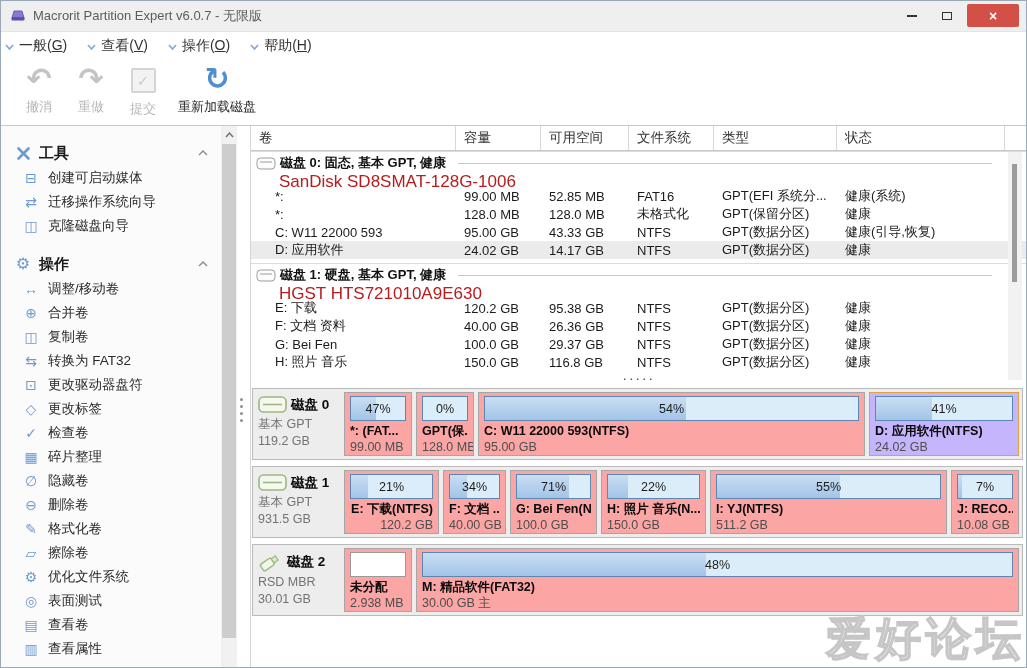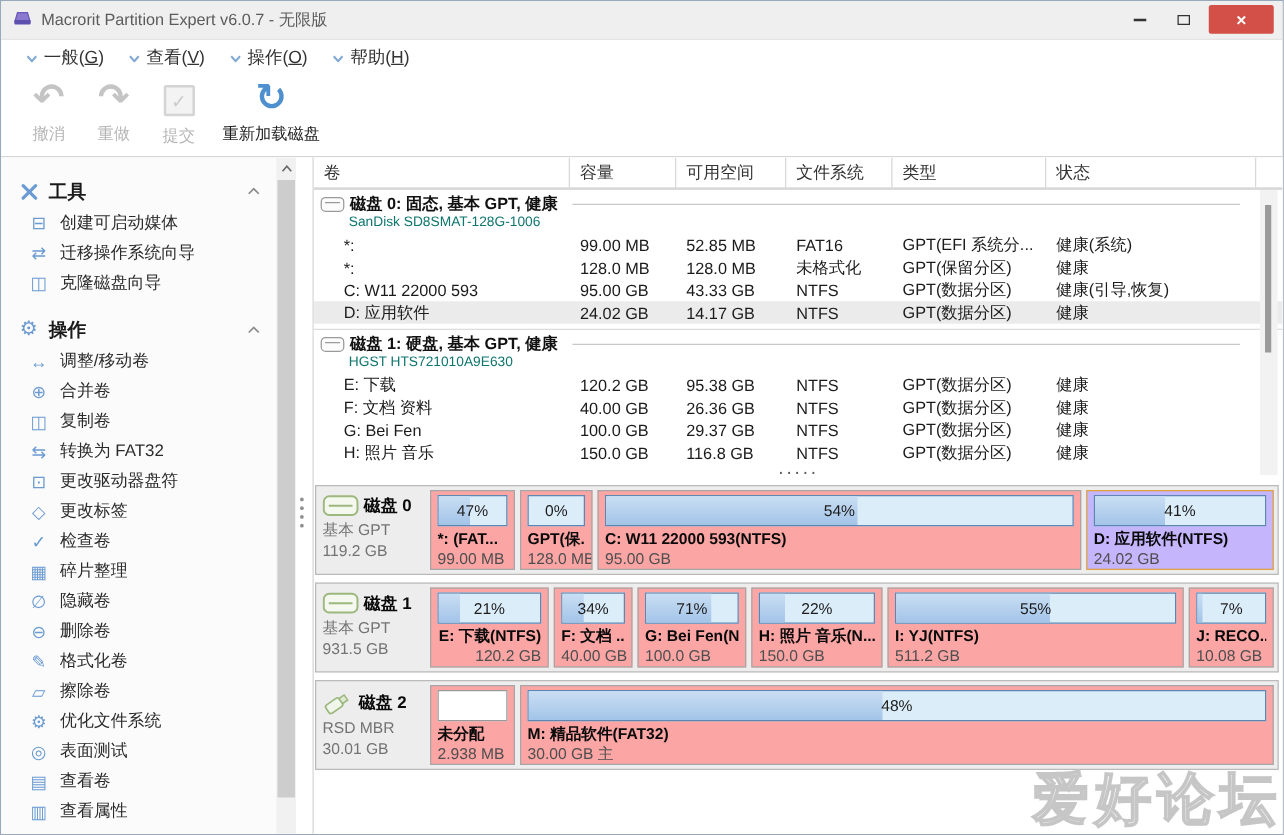--- a/index.html
+++ b/index.html
@@ -7,21 +7,21 @@
   .window{position:absolute;inset:0;border:1px solid #9aa9b8;box-sizing:border-box;display:flex;flex-direction:column;background:#fff}
   
   .titlebar{height:30px;flex:none;background:#efefef;display:flex;align-items:center;padding-left:9px;gap:7px;position:relative;border-bottom:1px solid #e4e4e4}
   .title{font-size:13px;color:#5c5c5c}
   .win-controls{position:absolute;top:3px;right:7px;display:flex;align-items:center;gap:5px}
   .wc{width:30px;height:23px;display:flex;align-items:center;justify-content:center;cursor:default}
   .wc-min i{display:block;width:10px;height:2px;background:#333}
   .wc-max i{display:block;width:10px;height:8px;border:1.5px solid #333;box-sizing:border-box}
   .wc-close{width:52px;height:23px;background:#d25048;border-radius:2px;color:#fff;font-weight:bold;font-size:14px;display:flex;align-items:center;justify-content:center}
   
-  .menubar{height:27px;flex:none;background:#fff;display:flex;align-items:center;padding-left:20px}
+  .menubar{height:27px;flex:none;background:#fff;display:flex;align-items:center;padding-left:4px}
   .menu-item{display:flex;align-items:center;gap:5px;margin-right:20px;font-size:14px;color:#333;cursor:default}
   .menu-item u{text-decoration:underline}
   .chev{display:inline-flex;margin-top:2px}
   
   .toolbar{height:63px;flex:none;background:#fff;border-bottom:1px solid #c9c9c9;display:flex;align-items:flex-start;padding:3px 0 0 12px}
   .tool-btn{display:flex;flex-direction:column;align-items:center;padding:0 9px;min-width:34px}
   .tglyph{font-size:30px;line-height:34px;height:36px;display:block;text-align:center;font-weight:bold}
   .cbx{width:21px;height:21px;border:2px solid #d4d4d4;background:#f3f3f3;border-radius:2px;display:flex;align-items:center;justify-content:center;margin:6px 0 7px}
   .cbx-check{color:#cccccc;font-size:15px;font-weight:bold}
   .tlabel{font-size:13px;color:#1e1e1e;white-space:nowrap}
@@ -48,21 +48,21 @@
   .vol-table{position:absolute;top:0;left:0;right:0;height:257px;background:#fff}
   .table-header{display:flex;height:24px;border-bottom:1px solid #c9c9c9;align-items:stretch}
   .hcell{box-sizing:border-box;border-right:1px solid #d8d8d8;font-size:13.5px;color:#333;display:flex;align-items:center;padding-left:8px;white-space:nowrap}
   .hfill{flex:1}
   .group-header{border-top:1px solid #dcdcdc;padding-top:2px;height:33px;margin-top:0}
   .group-header.g1{margin-top:4px}
   .gh-top{display:flex;align-items:center;padding-left:5px}
   .gicon{margin-right:4px;display:inline-flex}
   .gtitle{font-weight:bold;font-size:13px;color:#111;white-space:nowrap}
   .grule{flex:1;height:1px;background:#c8c8c8;margin:0 34px 0 12px}
-  .gmodel{padding-left:28px;font-size:11px;color:#0f766e}
+  .gmodel{padding-left:28px;font-size:17px;color:#b91c1c}
   .trow{display:flex;height:18px;align-items:center;font-size:13px;color:#1b1b1b}
   .trow.selected{background:#ebebeb}
   .tcell{box-sizing:border-box;padding-left:8px;white-space:nowrap;overflow:hidden;flex:none}
   .tcell.c0{padding-left:24px}
   .grip{position:absolute;bottom:0px;left:50%;transform:translateX(-50%);color:#555;font-size:15px;letter-spacing:1.5px;line-height:10px}
   .table-scrollbar{position:absolute;right:4px;top:26px;width:14px;height:228px;background:#f2f2f2}
   .table-thumb{position:absolute;left:4px;top:12px;width:5px;height:118px;background:#9b9b9b}
   
   .disk-map{position:absolute;top:262px;left:1px;right:3px}
   .disk-row{height:72px;margin-bottom:6px;background:#ededed;border:1px solid #bababa;display:flex;box-sizing:border-box}

